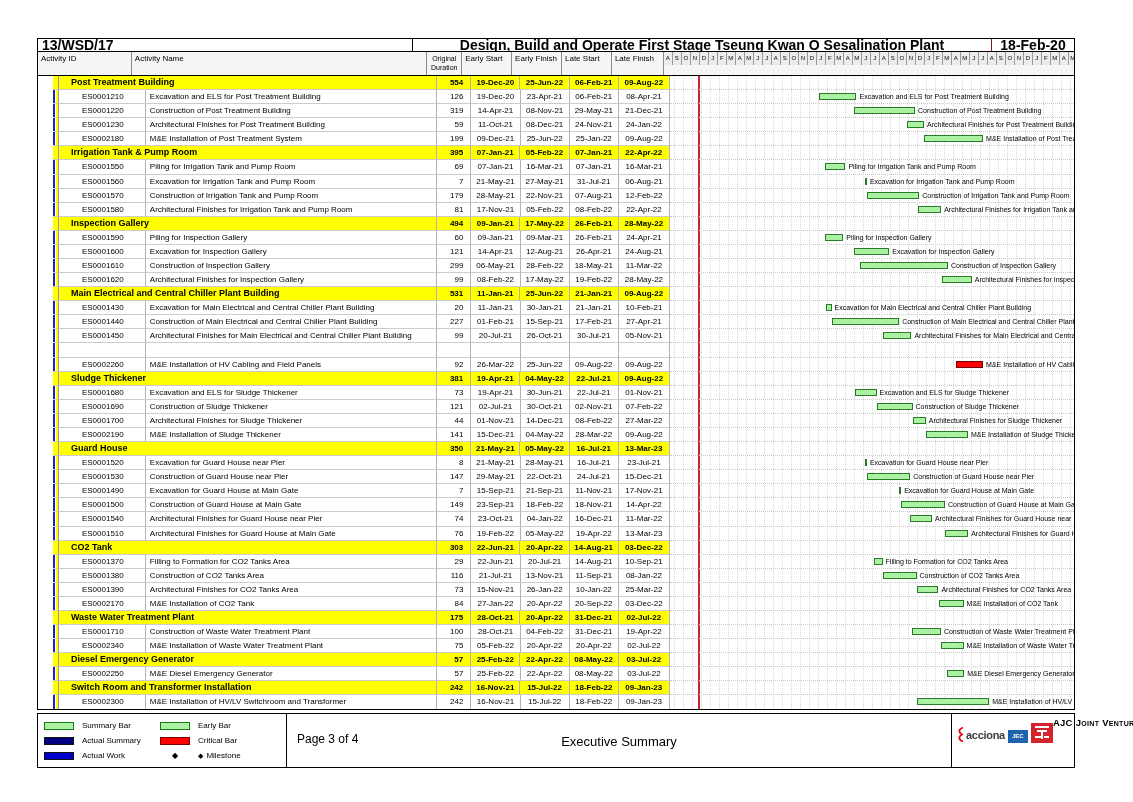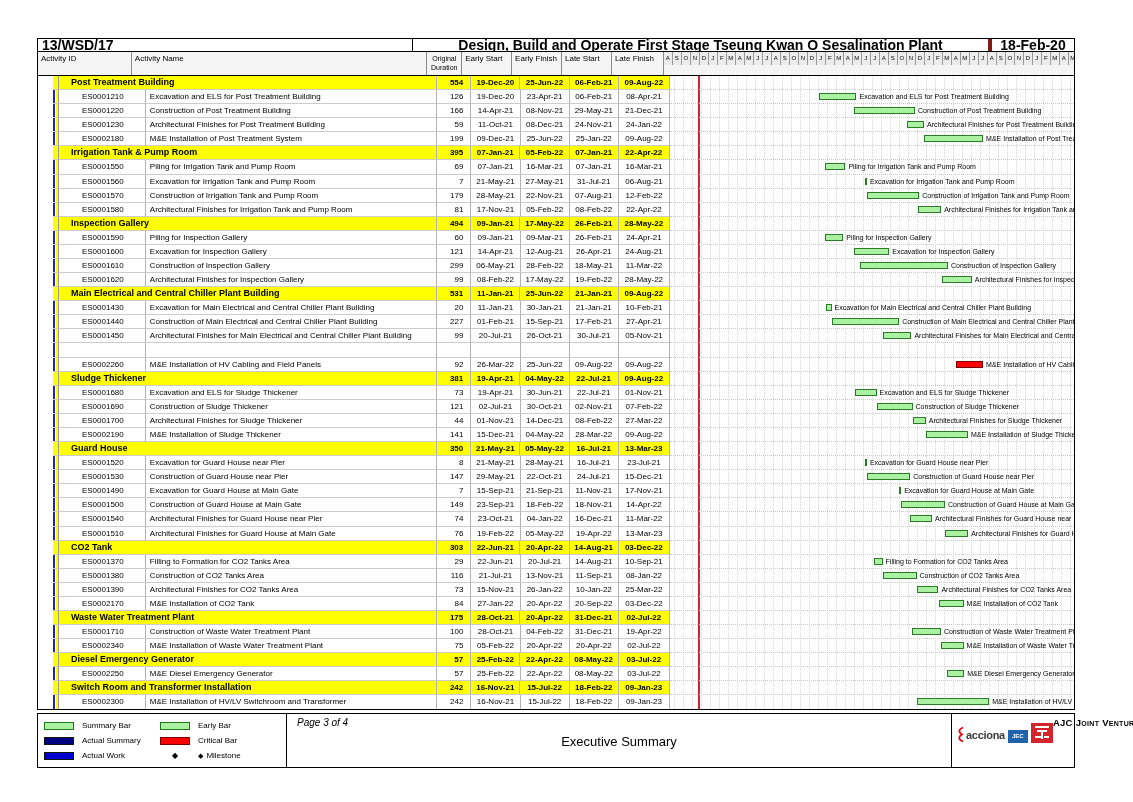--- a/index.html
+++ b/index.html
@@ -5,21 +5,21 @@
   html,body{margin:0;padding:0;background:#ffffff;}
   .page{position:relative;width:1133px;height:802px;background:#fff;
         font-family:"Liberation Sans",sans-serif;color:#000;overflow:hidden;}
   .doc{position:absolute;left:37px;top:38px;width:1038px;}
   *{box-sizing:border-box;}
 
   
   .topbar{display:flex;height:14px;border:1px solid #000;background:#fff;}
   .topbar>div{font-size:14px;line-height:12px;padding:0 4px;white-space:nowrap;overflow:hidden;font-weight:bold;}
   .tb-ref{width:375px;border-right:1px solid #000;}
-  .tb-title{flex:1;display:flex;justify-content:center;padding-right:225px;border-right:4px solid #7f1d1d;}
+  .tb-title{flex:1;display:flex;justify-content:center;padding-right:225px;border-right:1px solid #7f1d1d;}
   .tb-date{width:82px;text-align:center;}
 
   
   .headrow{display:flex;height:24px;border:1px solid #000;border-top:none;background:#f5f5f5;}
   .hc{font-size:8px;line-height:9px;padding:2px 3px;border-right:1px solid #8a8a8a;overflow:hidden;}
   .hc-id{width:94px;}
   .hc-name{width:296px;}
   .hc-dur{width:35px;font-size:7px;text-align:center;padding:2px 1px;}
   .hc-date{width:50px;}
   .hc-lf{width:52px;}
@@ -62,21 +62,21 @@
              column-gap:8px;align-items:center;}
   .sw{height:8px;width:30px;}
   .sw-summary,.sw-early{background:#aaf2a2;border:1px solid #1a7a1a;}
   .sw-actsum{background:#000080;border:1px solid #111;}
   .sw-actwork{background:#0000cd;border:1px solid #111;}
   .sw-critical{background:#ff0000;border:1px solid #7a0000;}
   .sw-milestone{background:none;border:none;font-size:8px;line-height:8px;text-align:center;width:30px;}
   .lg-label{font-size:8px;white-space:nowrap;}
   .dia{font-size:7px;margin-right:3px;}
   .pagebox{flex:1;border:1px solid #000;border-left:none;position:relative;}
-  .pg-label{position:absolute;left:10px;top:3px;font-size:10px;font-style:italic;}
+  .pg-label{position:absolute;left:10px;top:18px;font-size:12px;}
   .pg-center{position:absolute;left:0;right:0;top:20px;text-align:center;font-size:13px;}
   .logobox{width:123px;border:1px solid #000;border-left:none;padding:3px 4px 2px 4px;
            display:flex;flex-direction:row;justify-content:space-between;}
   .logorow{display:flex;align-items:flex-end;gap:3px;height:26px;}
   .acciona{display:flex;align-items:center;font-weight:bold;font-size:11px;color:#3c3c3c;letter-spacing:-.3px;}
   .jec{width:20px;height:13px;background:#1f63ac;color:#fff;font-size:6px;font-weight:bold;
        text-align:center;line-height:13px;}
   .cscec{width:22px;height:20px;background:#d4242c;position:relative;}
   .cscec i{position:absolute;background:#fff;}
   .venture{font-size:9.5px;font-weight:bold;font-variant:small-caps;letter-spacing:.3px;
@@ -225,21 +225,21 @@
     <div class="cell c-date c-lf">08-Apr-21</div>
     <div class="cell c-chart">
       <div class="bar" style="left: 149.311px; width: 37.1803px;"></div>
       <div class="barlabel" style="left: 189.492px;">Excavation and ELS for Post Treatment Building</div>
     </div>
   </div>
           <div class="row">
     <div class="cell stripe"></div>
     <div class="cell c-id">ES0001220</div>
     <div class="cell c-name">Construction of Post Treatment Building</div>
-    <div class="cell c-dur">166</div>
+    <div class="cell c-dur">319</div>
     <div class="cell c-date">14-Apr-21</div>
     <div class="cell c-date">08-Nov-21</div>
     <div class="cell c-date">29-May-21</div>
     <div class="cell c-date c-lf">21-Dec-21</div>
     <div class="cell c-chart">
       <div class="bar" style="left: 183.836px; width: 61.2295px;"></div>
       <div class="barlabel" style="left: 248.066px;">Construction of Post Treatment Building</div>
     </div>
   </div>
           <div class="row">

